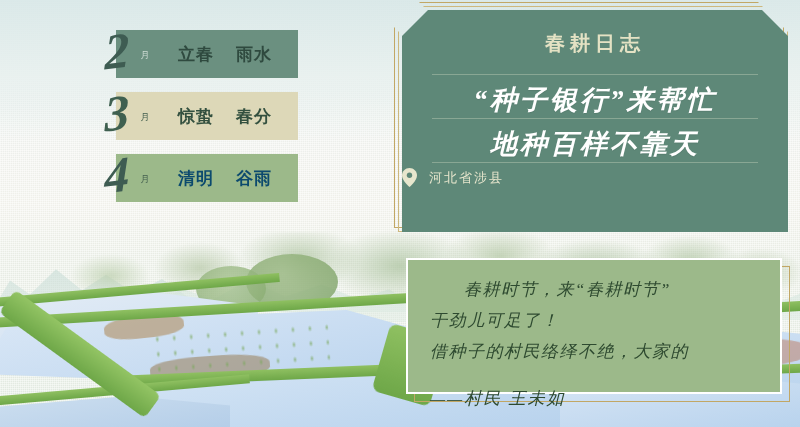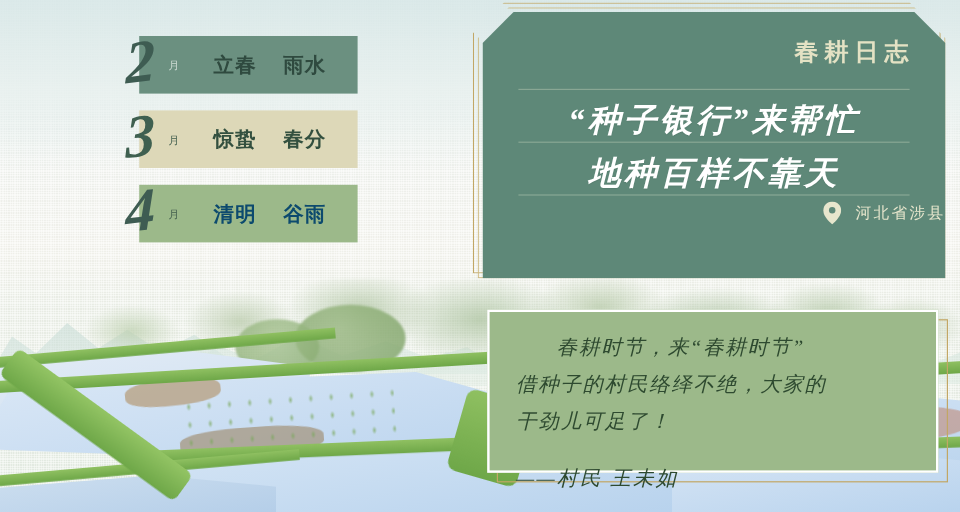--- a/index.html
+++ b/index.html
@@ -141,36 +141,36 @@
     background:#5e8878;
     clip-path:polygon(26px 0, calc(100% - 26px) 0, 100% 26px, 100% 100%, 0 100%, 0 26px);
     padding:16px 26px 0 26px;
   }
   .main-frame{ left:394px; top:2px; width:390px; height:226px;
     clip-path:polygon(26px 0, calc(100% - 26px) 0, 100% 26px, 100% 100%, 0 100%, 0 26px); }
   .main-frame-in{ left:398px; top:6px; width:390px; height:226px; border-color:#cdb87e;
     clip-path:polygon(26px 0, calc(100% - 26px) 0, 100% 26px, 100% 100%, 0 100%, 0 26px); }
 
   .card-title{
-    text-align:right; color:#e4e2c4; font-size:20px; font-weight:700;
+    text-align:center; color:#e4e2c4; font-size:20px; font-weight:700;
     letter-spacing:5px; font-family:"Liberation Serif", serif; margin-top:4px;
   }
   .rules{ position:absolute; left:432px; top:74px; width:326px; }
   .rule{ height:1px; background:rgba(226,232,206,.33); margin-bottom:43px; }
 
   .headline{
     position:absolute; left:402px; top:78px; width:386px;
     text-align:center; color:#ffffff;
     font-family:"Liberation Serif", serif; font-style:italic; font-weight:700;
     font-size:27px; letter-spacing:3px; line-height:44px;
     text-shadow:0 1px 1px rgba(0,0,0,.08);
   }
   .loc{
     position:absolute; left:402px; top:168px; width:386px;
-    display:flex; align-items:center; justify-content:flex-end; gap:12px;
+    display:flex; align-items:center; justify-content:flex-start; gap:12px;
     color:#e7e6cd; font-size:13px; letter-spacing:2px;
   }
   .pin{ width:15px; height:19px; position:relative; flex:0 0 auto; }
   .pin svg{ display:block; }
 
   
   .quote-card{
     position:absolute; left:406px; top:258px; width:376px; height:136px;
     background:#9cb98a; border:2px solid #ffffff;
     padding:14px 22px 0 22px;
@@ -284,19 +284,19 @@
         <circle cx="7.5" cy="7.2" r="2.7" fill="#5e8878"></circle>
       </svg>
     </span>
     <span>河北省涉县</span>
   </div>
 
   <div class="gold-frame quote-frame"></div>
   <div class="quote-card">
     <div class="quote-text">
       <div><span class="indent">春耕时节，来“春耕时节”</span></div>
+      <div>干劲儿可足了！</div>
       <div>借种子的村民络绎不绝，大家的</div>
-      <div>干劲儿可足了！</div>
     </div>
     <div class="quote-by">——村民 王未如</div>
   </div>
 
 </div>
 
 </body></html>

